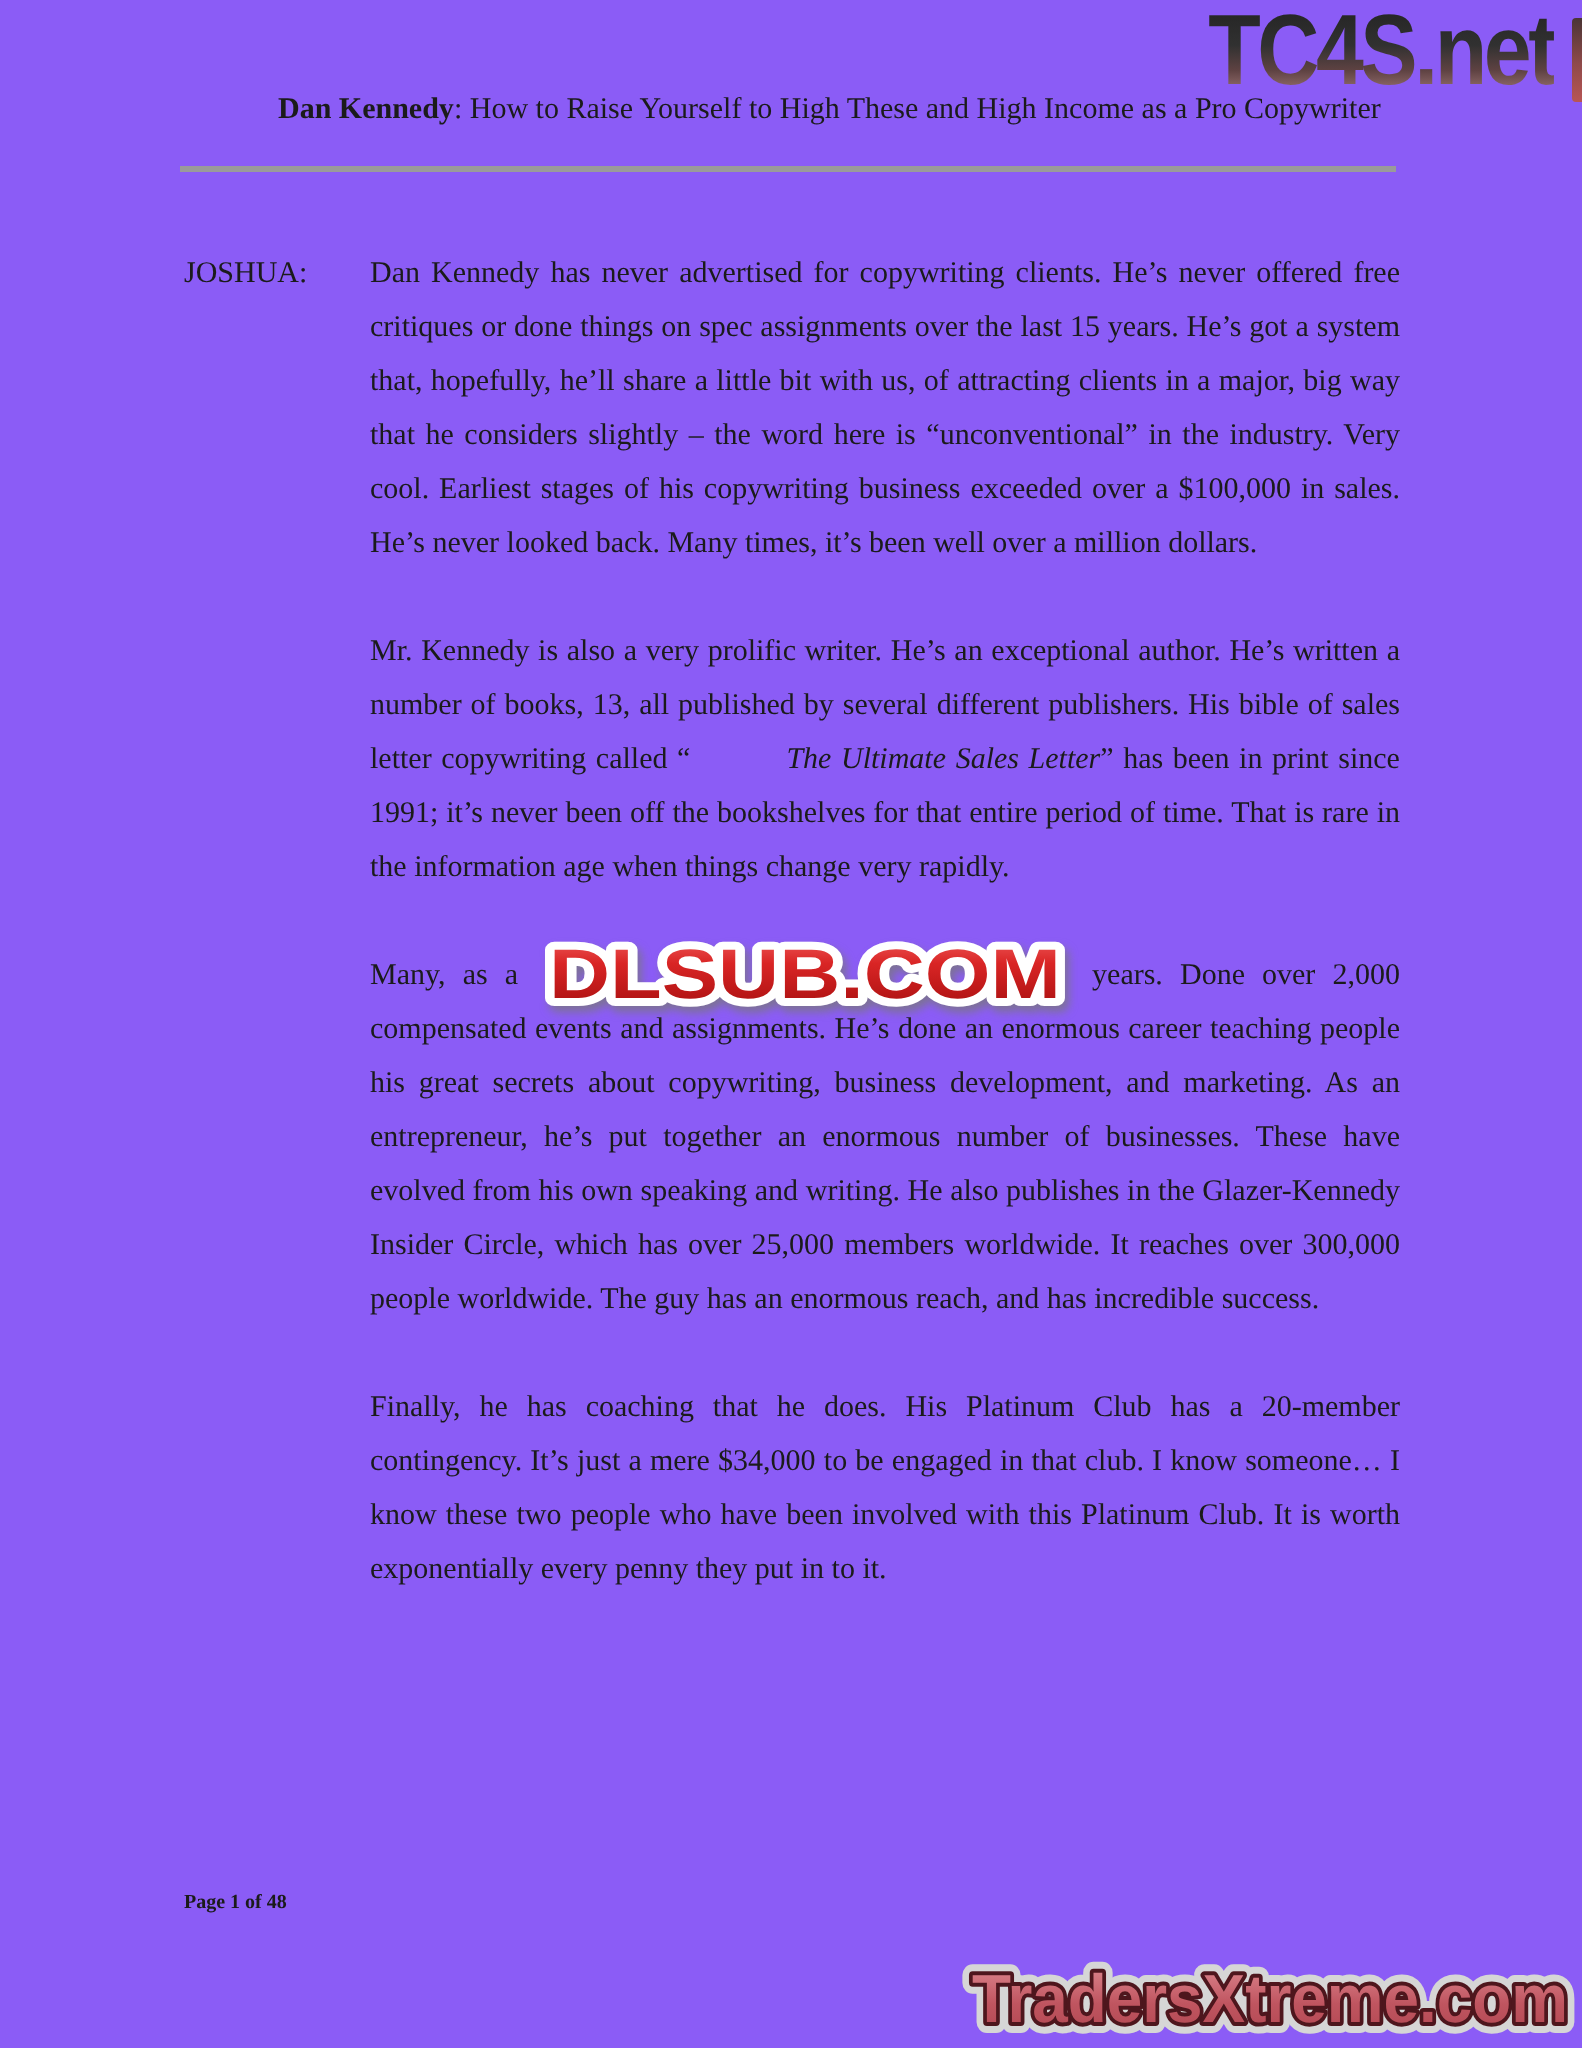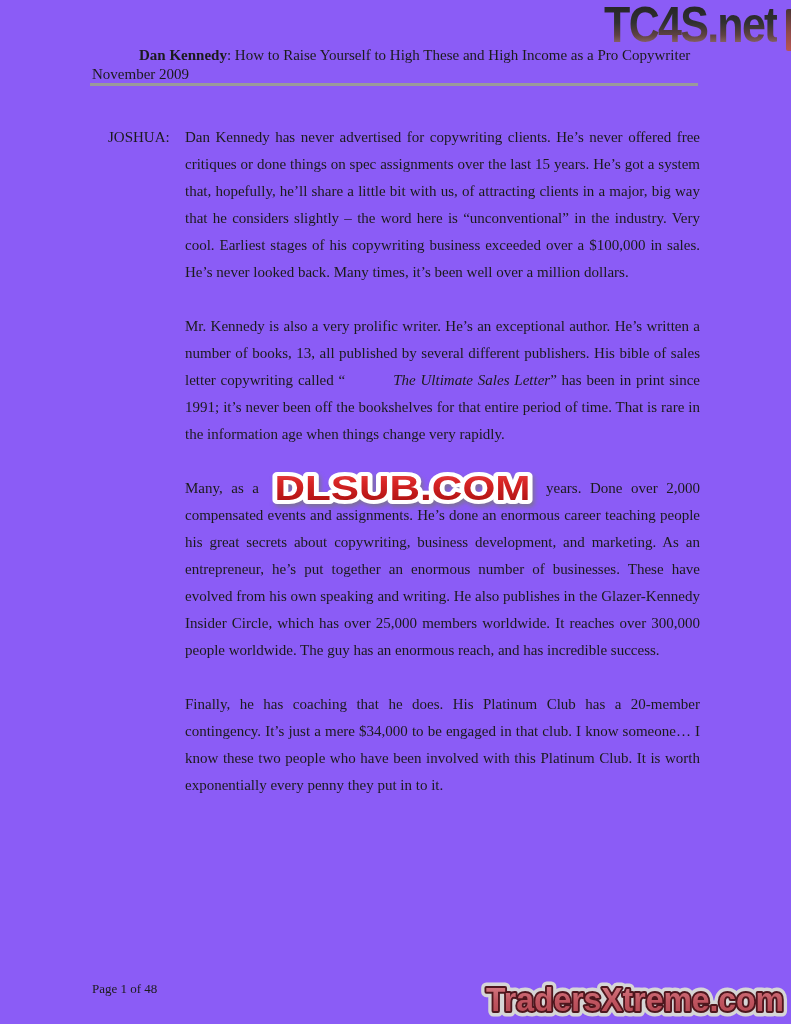--- a/index.html
+++ b/index.html
@@ -37,62 +37,61 @@
   .corner-fragment{
     position:absolute;right:0;top:9px;width:5px;height:42px;
     background:linear-gradient(180deg,#4a3535 0%,#8f4a4a 55%,#b85555 100%);
     border-radius:2px 0 0 2px;
     z-index:6;
   }
 
   
   .content{position:absolute;left:92px;top:124px;width:608px;}
   .speaker{
-    position:absolute;left:16px;top:0;
+    position:absolute;left:0;top:0;
     font-size:15px;line-height:27px;
   }
   .para{
     margin:0 0 27px 93px;width:515px;
     font-size:15px;line-height:27px;
     text-align:justify;
   }
   .para:last-child{margin-bottom:6px;}
   .book-title{font-style:italic;margin-left:48px;}
 
   
   .dlsub{
     display:inline-block;width:277px;height:44px;
     vertical-align:middle;margin:-14px 5px -10px 5px;
     filter:drop-shadow(2px 3px 2px rgba(120,120,120,0.75));
     position:relative;z-index:4;text-decoration:underline;
   }
 
   
   .page-number{
-    position:absolute;left:92px;top:979px;
-    font-size:13px;line-height:20px;
+    position:absolute;left:92px;top:942px;
+    font-size:10px;line-height:20px;font-weight:bold;
   }
 
   
   .traders{
     position:absolute;right:-2px;bottom:2px;width:316px;height:46px;
     z-index:5;
   }
 </style>
 </head>
 <body>
 
 <div class="page">
 
   <div class="tc4s">TC4S.net</div>
   <div class="corner-fragment"></div>
 
   <header class="doc-header">
     <div><span class="bold">Dan Kennedy</span><span>: How to Raise Yourself to High These and High Income as a Pro Copywriter</span></div>
-    <div>November 2009</div>
   </header>
   <div class="divider"></div>
 
   <main class="content">
     <div class="speaker">JOSHUA:</div>
 
     <p class="para">Dan Kennedy has never advertised for copywriting clients. He’s never offered free critiques or done things on spec assignments over the last 15 years. He’s got a system that, hopefully, he’ll share a little bit with us, of attracting clients in a major, big way that he considers slightly – the word here is “unconventional” in the industry. Very cool. Earliest stages of his copywriting business exceeded over a $100,000 in sales. He’s never looked back. Many times, it’s been well over a million dollars.</p>
 
     <p class="para"><span>Mr. Kennedy is also a very prolific writer. He’s an exceptional author. He’s written a number of books, 13, all published by several different publishers. His bible of sales letter copywriting called “</span><span class="book-title">The Ultimate Sales Letter</span><span>” has been in print since 1991; it’s never been off the bookshelves for that entire period of time. That is rare in the information age when things change very rapidly.</span></p>
 

